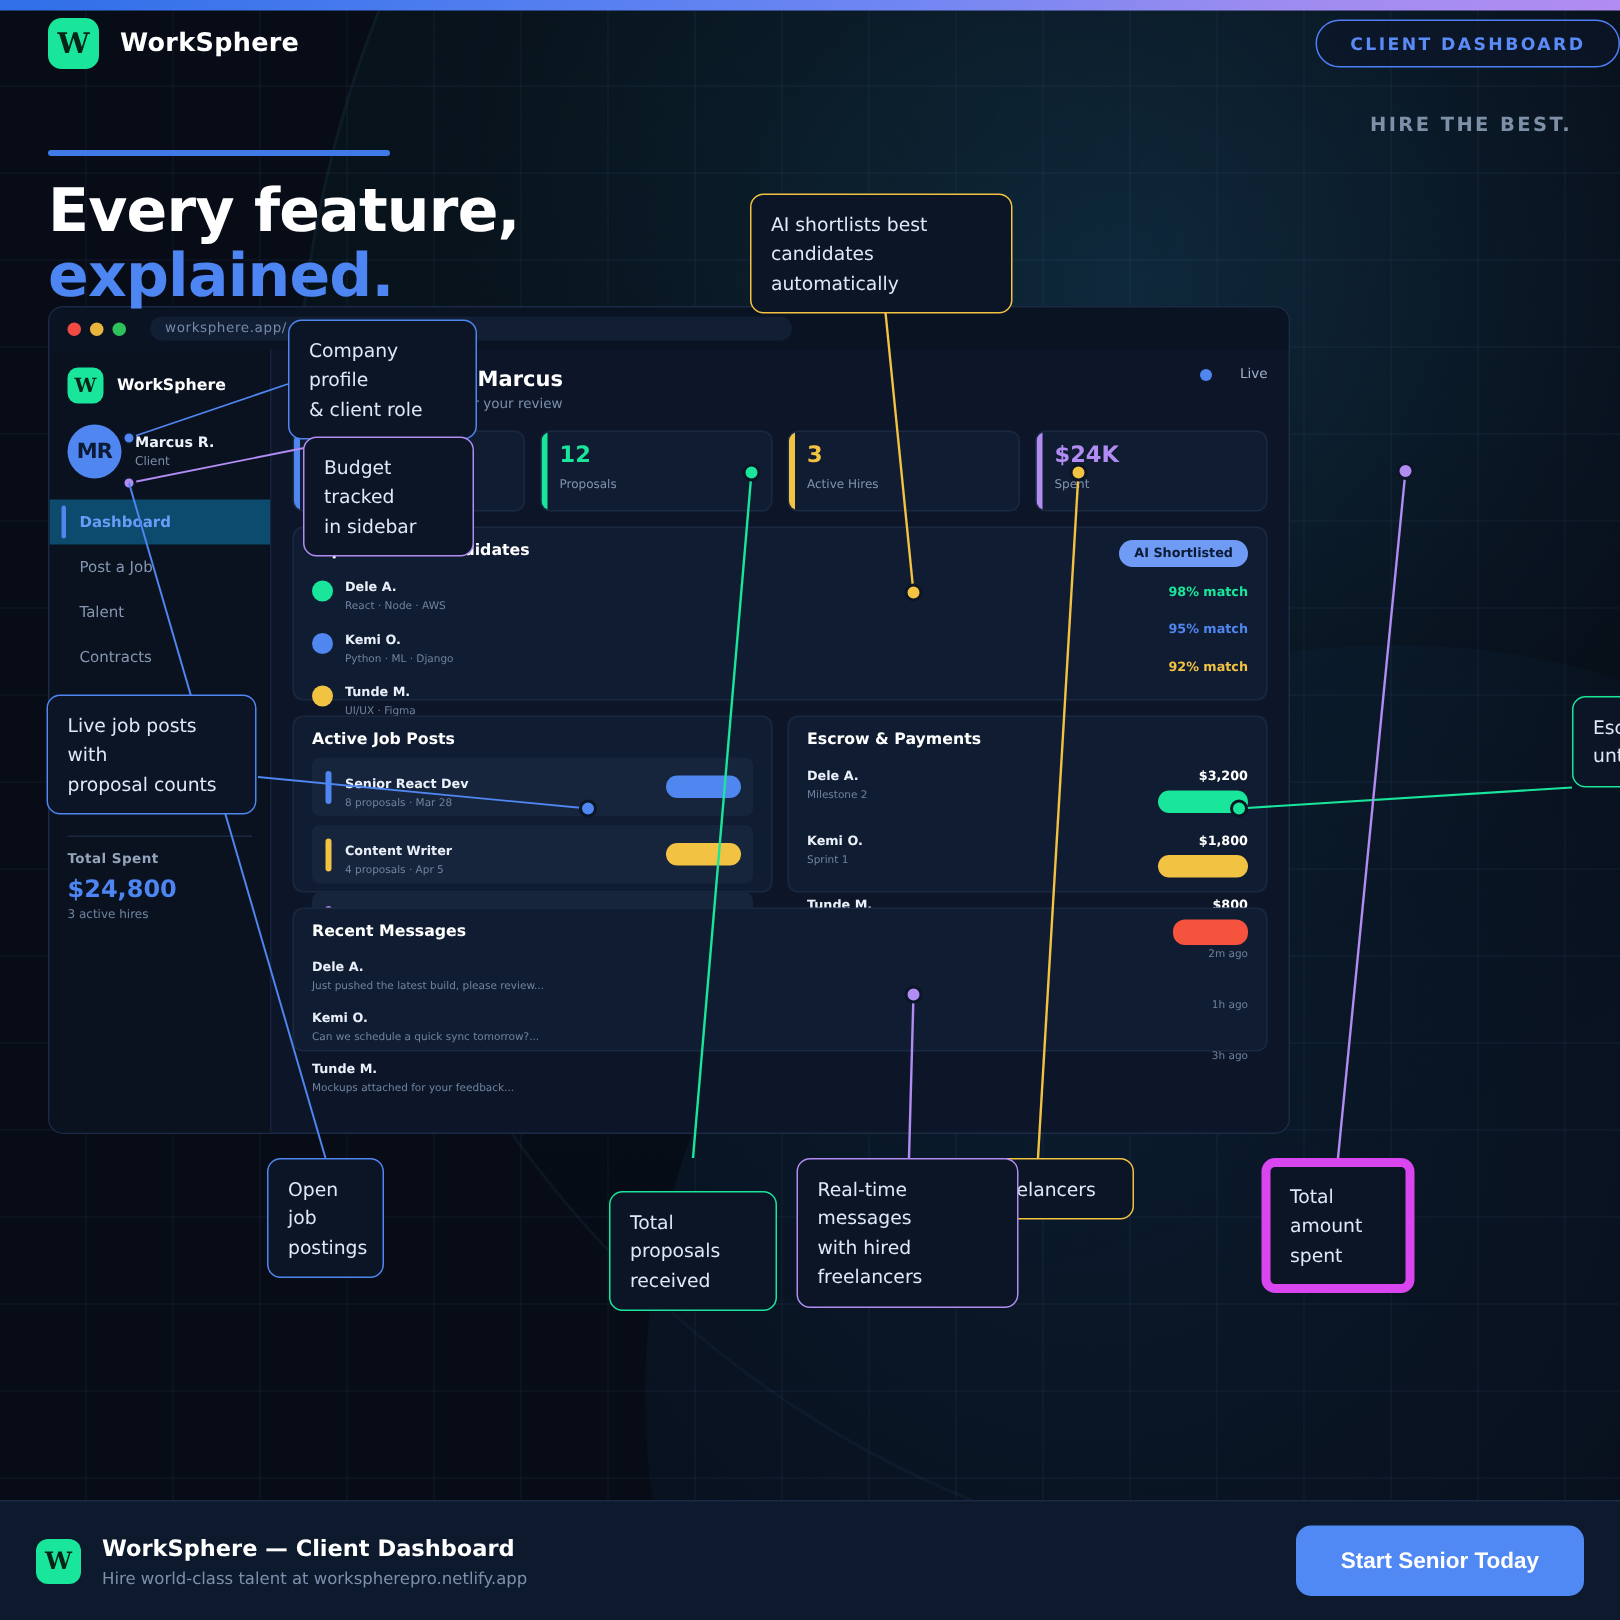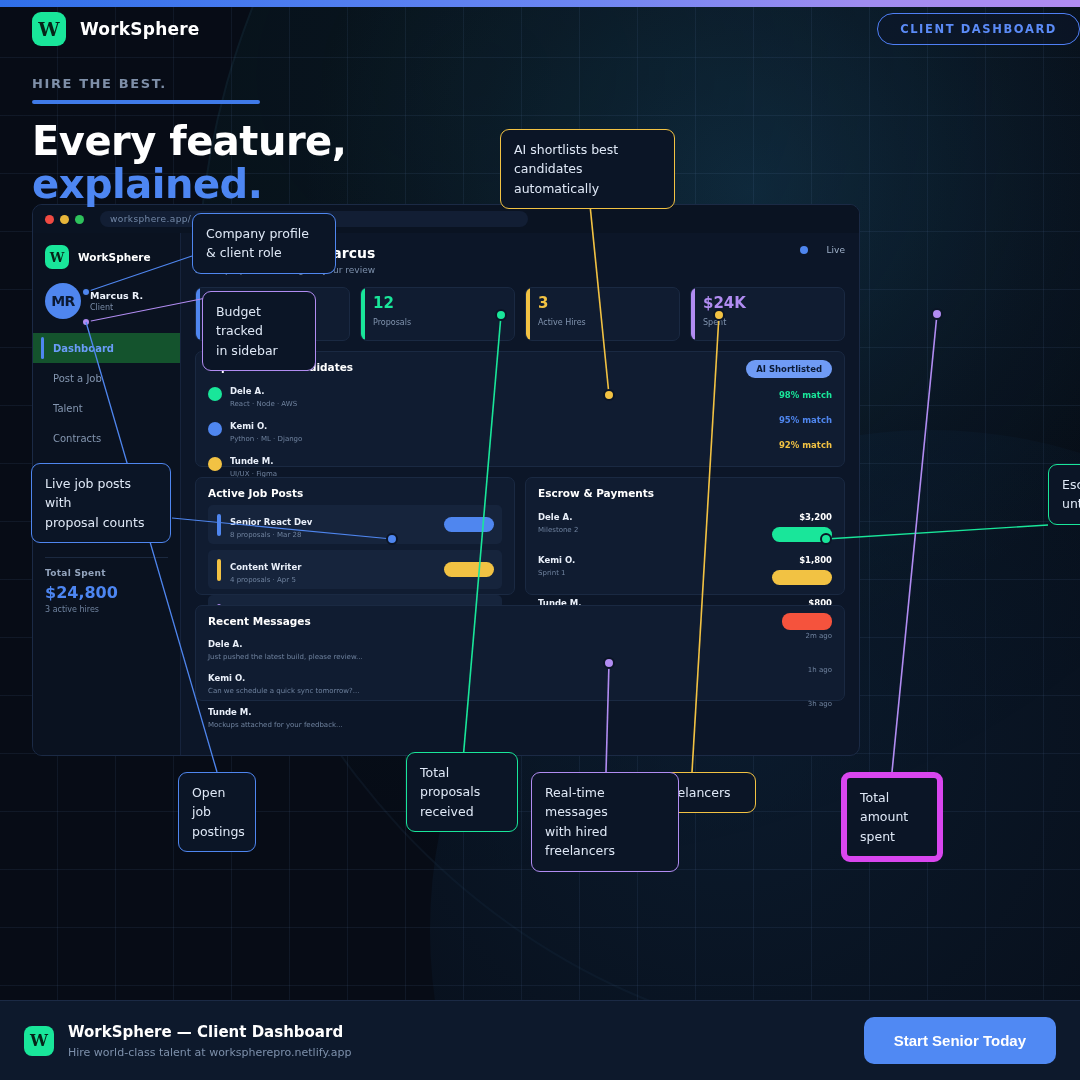--- a/index.html
+++ b/index.html
@@ -58,21 +58,21 @@
     position: absolute; right: 0; top: 13px;
     border: 1px solid #4f7ff5; border-radius: 18px;
     padding: 8px 22px; color: #5b8bf7; font-size: 11.5px;
     font-weight: bold; letter-spacing: 1.6px;
     background: rgba(12,22,42,0.6);
     z-index: 30;
   }
 
   #eyebrow {
     margin-top: 30px; font-size: 13px; font-weight: bold;
-    letter-spacing: 1.6px; color: #7e8fa8;
+    letter-spacing: 1.6px; color: #7e8fa8; text-align: right;
   }
   #accent-rule { margin-top: 9px; width: 228px; height: 4px; background: #3f7ae8; border-radius: 2px; }
   #h1 { margin-top: 16px; font-size: 40px; font-weight: bold; line-height: 1.08; color: #ffffff; letter-spacing: -0.5px; }
   #h1 .blue { color: #4d86f2; display: block; }
 
   
   #browser {
     position: absolute; left: 32px; top: 204px; width: 828px; height: 552px;
     background: #0c1628; border: 1px solid #1b2a45; border-radius: 10px;
     overflow: hidden; z-index: 10;
@@ -101,21 +101,21 @@
     color: #0b1a35; font-size: 14px; font-weight: bold; letter-spacing: -.5px;
   }
   #user-name { font-size: 9.5px; font-weight: bold; color: #eef3fc; }
   #user-role { font-size: 8px; color: #7b8da8; margin-top: 2px; }
 
   #nav { margin-top: 14px; }
   .nav-item {
     height: 30px; display: flex; align-items: center;
     padding-left: 20px; font-size: 10px; color: #8496b0; position: relative;
   }
-  .nav-item.active { background: #14532d; color: #6a9cf8; font-weight: bold; }
+  .nav-item.active { background: #0c4a6e; color: #6a9cf8; font-weight: bold; }
   .nav-item.active::before { content:""; position:absolute; left:8px; top:4px; bottom:4px; width:3px; background:#4f86ef; border-radius:2px; }
 
   #side-divider { margin: 14px 12px 0 12px; height: 1px; background: #1b2940; }
   #spent-label { padding: 10px 12px 0 12px; font-size: 9px; font-weight: bold; color: #93a4bd; letter-spacing: .3px; }
   #spent-value { padding: 5px 12px 0 12px; font-size: 16px; font-weight: bold; color: #4d86f2; }
   #spent-sub { padding: 3px 12px 0 12px; font-size: 8px; color: #70real; color:#7084a0; }
 
   
   #main { flex: 1; padding: 12px 14px; overflow: hidden; }
   #main-head { display: flex; align-items: flex-start; justify-content: space-between; }
@@ -406,36 +406,36 @@
     <path d="M692 772 L719 315" stroke="#f2c243" stroke-width="1.6" fill="none"></path>
     <circle cx="719" cy="315" r="5" fill="#f2c243" stroke="#0b1526" stroke-width="2"></circle>
 
     <path d="M892 772 L937 314" stroke="#b18cf2" stroke-width="1.6" fill="none"></path>
     <circle cx="937" cy="314" r="5" fill="#b18cf2" stroke="#0b1526" stroke-width="2"></circle>
   </svg>
 
   <div class="callout" style="left:500px; top:129px; width:175px; border:1px solid #f2c243;">AI shortlists best
 candidates automatically</div>
 
-  <div class="callout" style="left:192px; top:213px; width:144px; border:1px solid #4f86ef;">Company profile
+  <div class="callout" style="left:192px; top:213px; width:126px; border:1px solid #4f86ef;">Company profile
 &amp; client role</div>
 
   <div class="callout" style="left:202px; top:291px; width:114px; border:1px solid #b18cf2;">Budget tracked
 in sidebar</div>
 
   <div class="callout" style="left:31px; top:463px; width:140px; border:1px solid #4f86ef;">Live job posts with
 proposal counts</div>
 
   <div class="callout" style="left:1048px; top:464px; width:122px; border:1px solid #19e69a;">Escrow held
 until approval</div>
 
   <div class="callout" style="left:178px; top:772px; width:78px; border:1px solid #4f86ef;">Open job
 postings</div>
 
-  <div class="callout" style="left:406px; top:752px; width:112px; border:1px solid #19e69a;">Total proposals
+  <div class="callout" style="left:406px; top:794px; width:112px; border:1px solid #19e69a;">Total proposals
 received</div>
 
   <div class="callout" style="left:604px; top:772px; width:152px; border:1px solid #f2c243; white-space:nowrap;">Active freelancers</div>
 
   <div class="callout" style="left:531px; top:772px; width:148px; border:1px solid #b18cf2;">Real-time messages
 with hired freelancers</div>
 
   <div class="callout" style="left:841px; top:772px; width:102px; border:6px solid #d946ef;">Total amount
 spent</div>
 </div>

